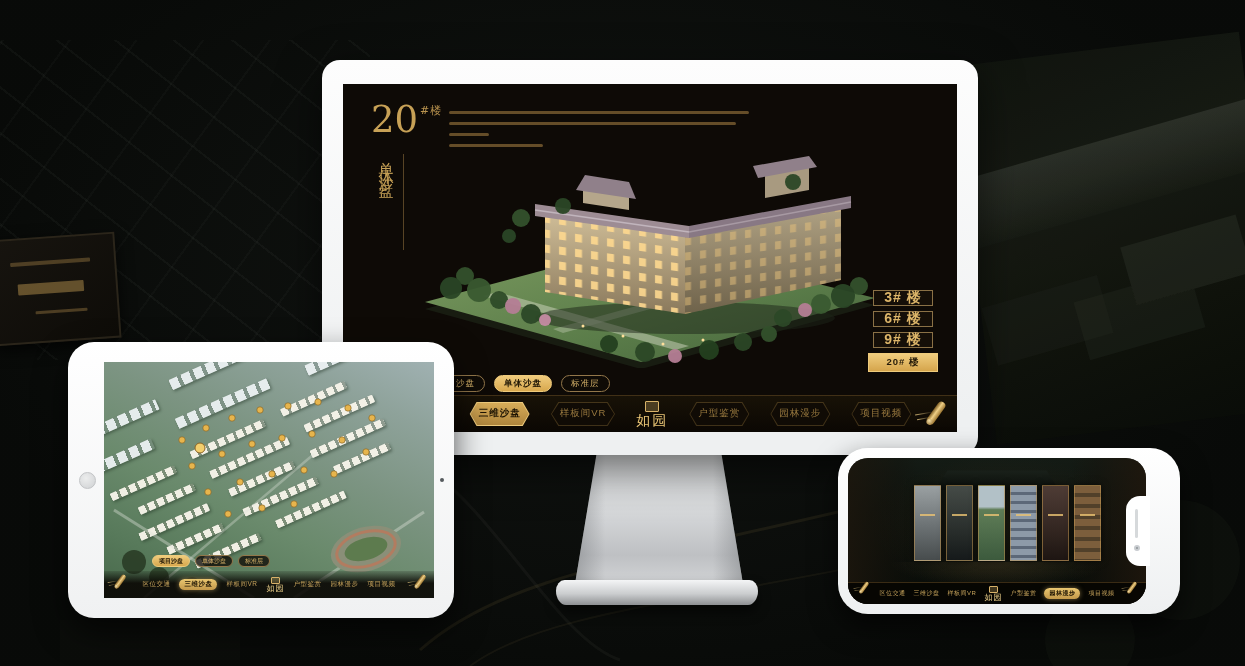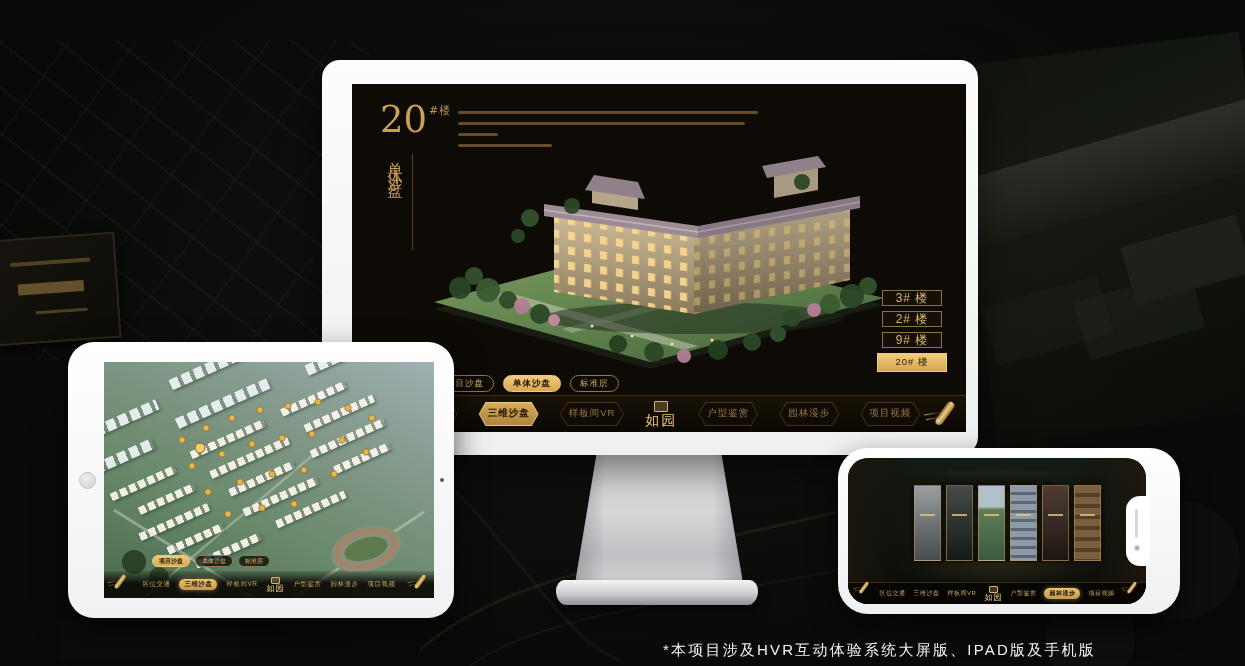--- a/index.html
+++ b/index.html
@@ -28,43 +28,43 @@
     background:rgba(58,64,52,.35);box-shadow:-60px 40px 0 rgba(48,54,44,.28), -150px 20px 0 rgba(44,50,40,.22);}
   .bg-map-bottom{position:absolute;inset:0;z-index:0;}
   
   .page-title{position:absolute;top:2px;left:0;width:100%;text-align:center;padding-left:36px;box-sizing:border-box;
     font-size:41px;font-weight:700;color:#ffffff;letter-spacing:11px;line-height:54px;z-index:6;}
   .footnote{position:absolute;left:663px;top:641px;font-size:15px;color:#f1f1f1;letter-spacing:2.2px;z-index:6;white-space:nowrap;}
   
   .monitor{position:absolute;left:322px;top:60px;width:656px;height:395px;z-index:2;
     background:linear-gradient(180deg,#fdfdfd,#eef0f1 90%);border-radius:18px;
     box-shadow:0 14px 44px rgba(0,0,0,.6);}
-  .monitor-screen{position:absolute;left:30px;top:24px;width:614px;height:348px;background:#0e0a06;overflow:hidden;}
+  .monitor-screen{position:absolute;left:21px;top:24px;width:614px;height:348px;background:#0e0a06;overflow:hidden;}
   .stand-neck{position:absolute;left:575px;top:452px;width:168px;height:132px;z-index:1;
     clip-path:polygon(13% 0,87% 0,100% 100%,0 100%);
     background:linear-gradient(180deg,#eceeef,#d6d8da 45%,#bec0c3 78%,#d2d4d6);}
   .stand-neck::after{content:"";position:absolute;inset:0;
     background:linear-gradient(90deg,rgba(120,123,126,.5),transparent 18%,transparent 82%,rgba(120,123,126,.5));}
   .stand-base{position:absolute;left:556px;top:580px;width:202px;height:25px;z-index:1;
     border-radius:12px 12px 14px 14px / 60% 60% 80% 80%;
     background:linear-gradient(180deg,#f4f5f6,#cbcdcf 55%,#8e9093);box-shadow:0 7px 12px rgba(0,0,0,.55);}
   
   .m-num{position:absolute;left:28px;top:16px;color:#c7a156;font-family:"DejaVu Serif",serif;z-index:2;}
   .m-num .big{font-size:37px;line-height:40px;}
   .m-num .sup{font-size:11px;vertical-align:18px;letter-spacing:1px;margin-left:2px;color:#b9934e;}
   .m-vert{position:absolute;left:33px;top:66px;writing-mode:vertical-rl;color:#c7a156;
     font-family:"DejaVu Serif",serif;font-size:15px;letter-spacing:7px;z-index:2;}
   .m-vline{position:absolute;left:60px;top:70px;width:1px;height:96px;background:rgba(180,140,75,.45);z-index:2;}
   .m-para{position:absolute;left:106px;top:27px;z-index:2;}
   .m-para .ln{height:3px;background:rgba(188,144,74,.5);border-radius:2px;margin-bottom:8px;filter:blur(.3px);}
   .m-model{position:absolute;left:70px;top:64px;width:470px;height:220px;z-index:1;}
   .m-floors{position:absolute;left:524px;top:206px;width:72px;display:flex;flex-direction:column;align-items:center;gap:5px;z-index:2;}
   .fbtn{width:58px;height:14px;display:flex;align-items:center;justify-content:center;
-    background:rgba(22,16,9,.85);border:1px solid #8a7146;color:#dcb569;font-size:12px;letter-spacing:1px;cursor:pointer;}
-  .fbtn.active{width:68px;height:17px;font-size:9.5px;font-weight:normal;color:#241a08;border-color:#eecb7c;
+    background:rgba(22,16,9,.85);border:1px solid #8a7146;color:#dcb569;font-size:14px;letter-spacing:1px;cursor:pointer;font-weight:bold;}
+  .fbtn.active{width:68px;height:17px;font-size:9.5px;font-weight:bold;color:#241a08;border-color:#eecb7c;
     background:linear-gradient(180deg,#f0cd7e,#d5a54c);}
   .m-subtabs{position:absolute;left:84px;top:291px;display:flex;gap:9px;z-index:3;}
   .pill{height:15px;display:flex;align-items:center;padding:0 9px;border-radius:9px;border:1px solid #93774a;
     background:rgba(16,11,6,.78);color:#d6b269;font-size:8.5px;letter-spacing:1px;cursor:pointer;white-space:nowrap;}
   .pill.active{background:linear-gradient(180deg,#efcb7c,#d8a84e);color:#221806;border-color:#efcb7c;font-weight:bold;}
   .m-navbar{position:absolute;left:0;bottom:0;width:100%;height:36px;z-index:2;
     background:linear-gradient(180deg,#181207,#0b0703);border-top:1px solid rgba(165,125,60,.35);
     display:flex;align-items:center;justify-content:center;gap:13px;}
   .hex{clip-path:polygon(6% 50%,16% 0,84% 0,94% 50%,84% 100%,16% 100%);
     background:rgba(140,110,55,.4);padding:1px;cursor:pointer;}
@@ -167,21 +167,20 @@
   </div>
   <svg class="bg-map-bottom" viewBox="0 0 1245 666">
     <path d="M420,650 C 520,560 700,555 1010,468" stroke="#8a7340" stroke-width="3" fill="none" opacity=".14"></path>
     <path d="M470,666 C 560,600 760,600 1060,520" stroke="#8a7340" stroke-width="2" fill="none" opacity=".10"></path>
     <path d="M430,470 C 500,520 560,640 620,660" stroke="#7c8078" stroke-width="3" fill="none" opacity=".08"></path>
     <circle cx="1180" cy="560" r="60" fill="#55604a" opacity=".06"></circle>
     <circle cx="1090" cy="640" r="45" fill="#55604a" opacity=".06"></circle>
     <rect x="60" y="620" width="180" height="40" fill="#4a5244" opacity=".05"></rect>
   </svg>
 
-  <div class="footnote">*本项目涉及HVR互动体验系统大屏版、IPAD版及手机版</div>
 
   <div class="stand-neck"></div>
   <div class="stand-base"></div>
   <div class="monitor">
     <div class="monitor-screen">
 
       <div class="m-num">
         <span class="big">20</span><span class="sup">#楼</span>
       </div>
       <div class="m-vert">单体沙盘</div>
@@ -260,21 +259,21 @@
         <g fill="#ffdf9a">
           <circle cx="170" cy="178" r="1.5"></circle>
             <circle cx="210" cy="188" r="1.5"></circle>
           <circle cx="250" cy="196" r="1.5"></circle>
             <circle cx="290" cy="192" r="1.5"></circle>
         </g>
       </svg>
 
       <div class="m-floors">
         <div class="fbtn">3# 楼</div>
-        <div class="fbtn">2# 楼</div>
+        <div class="fbtn">6# 楼</div>
         <div class="fbtn">9# 楼</div>
         <div class="fbtn active">20# 楼</div>
       </div>
 
       <div class="m-subtabs">
         <div class="pill">项目沙盘</div>
         <div class="pill active">单体沙盘</div>
         <div class="pill">标准层</div>
       </div>
 

